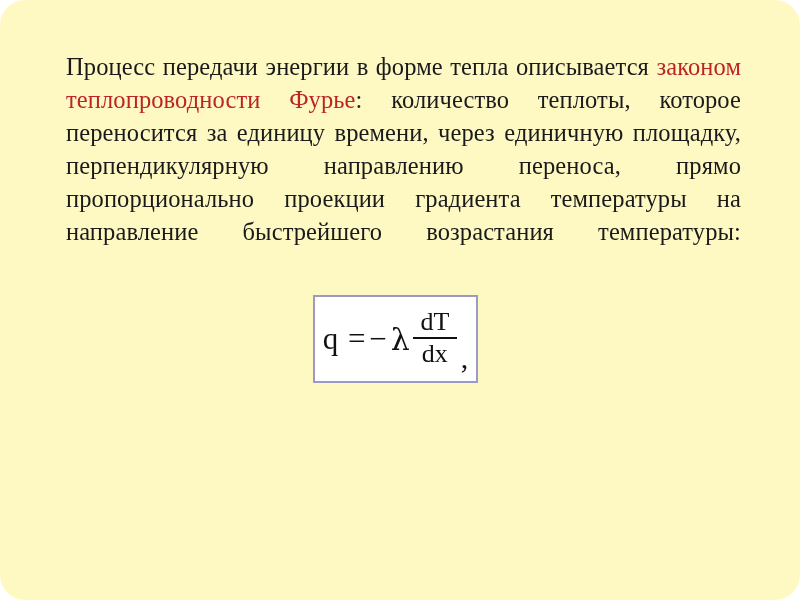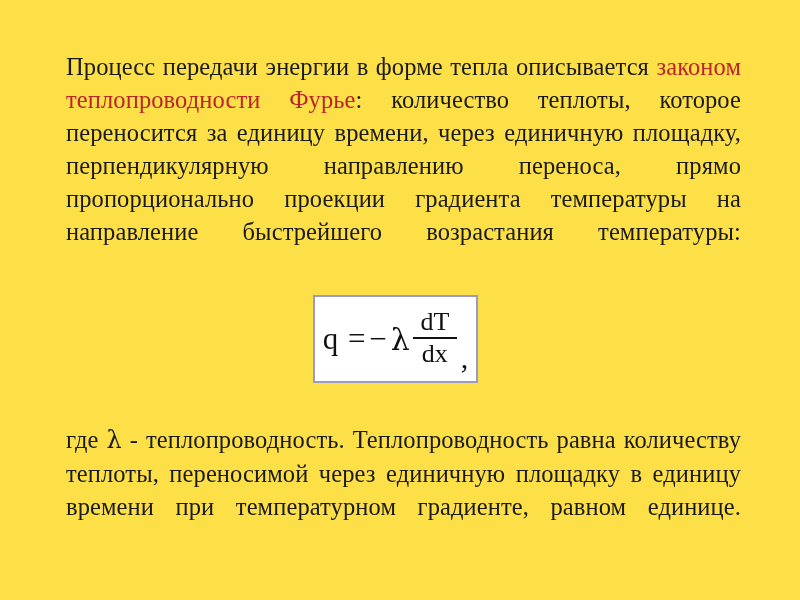--- a/index.html
+++ b/index.html
@@ -12,21 +12,22 @@
     height: 600px;
     position: relative;
     overflow: hidden;
     font-family: "Liberation Serif", "DejaVu Serif", serif;
     color: #000000;
   }
 
   .slide {
     position: absolute;
     inset: 0;
-    background: #fde047;
+    background: #fef9c3;
+    border-radius: 25px;
   }
 
   
   .para {
     position: absolute;
     left: 66px;
     width: 675px;
     text-align: justify;
     text-justify: inter-word;
     font-size: 24.5px;
@@ -140,17 +141,14 @@
         <span class="f-lambda">λ</span>
       <span class="frac">
         <span class="num">dT</span>
         <span class="bar"></span>
         <span class="den">dx</span>
       </span>
         <span class="f-comma">,</span>
     </div>
   </div>
 
-  <div class="para para-2">
-    <span>где </span><span class="lam">λ</span><span> - теплопроводность. Теплопроводность равна количеству теплоты, переносимой через единичную площадку в единицу времени при температурном градиенте, равном единице.</span>
-  </div>
 
 </div>
 
 </body></html>

